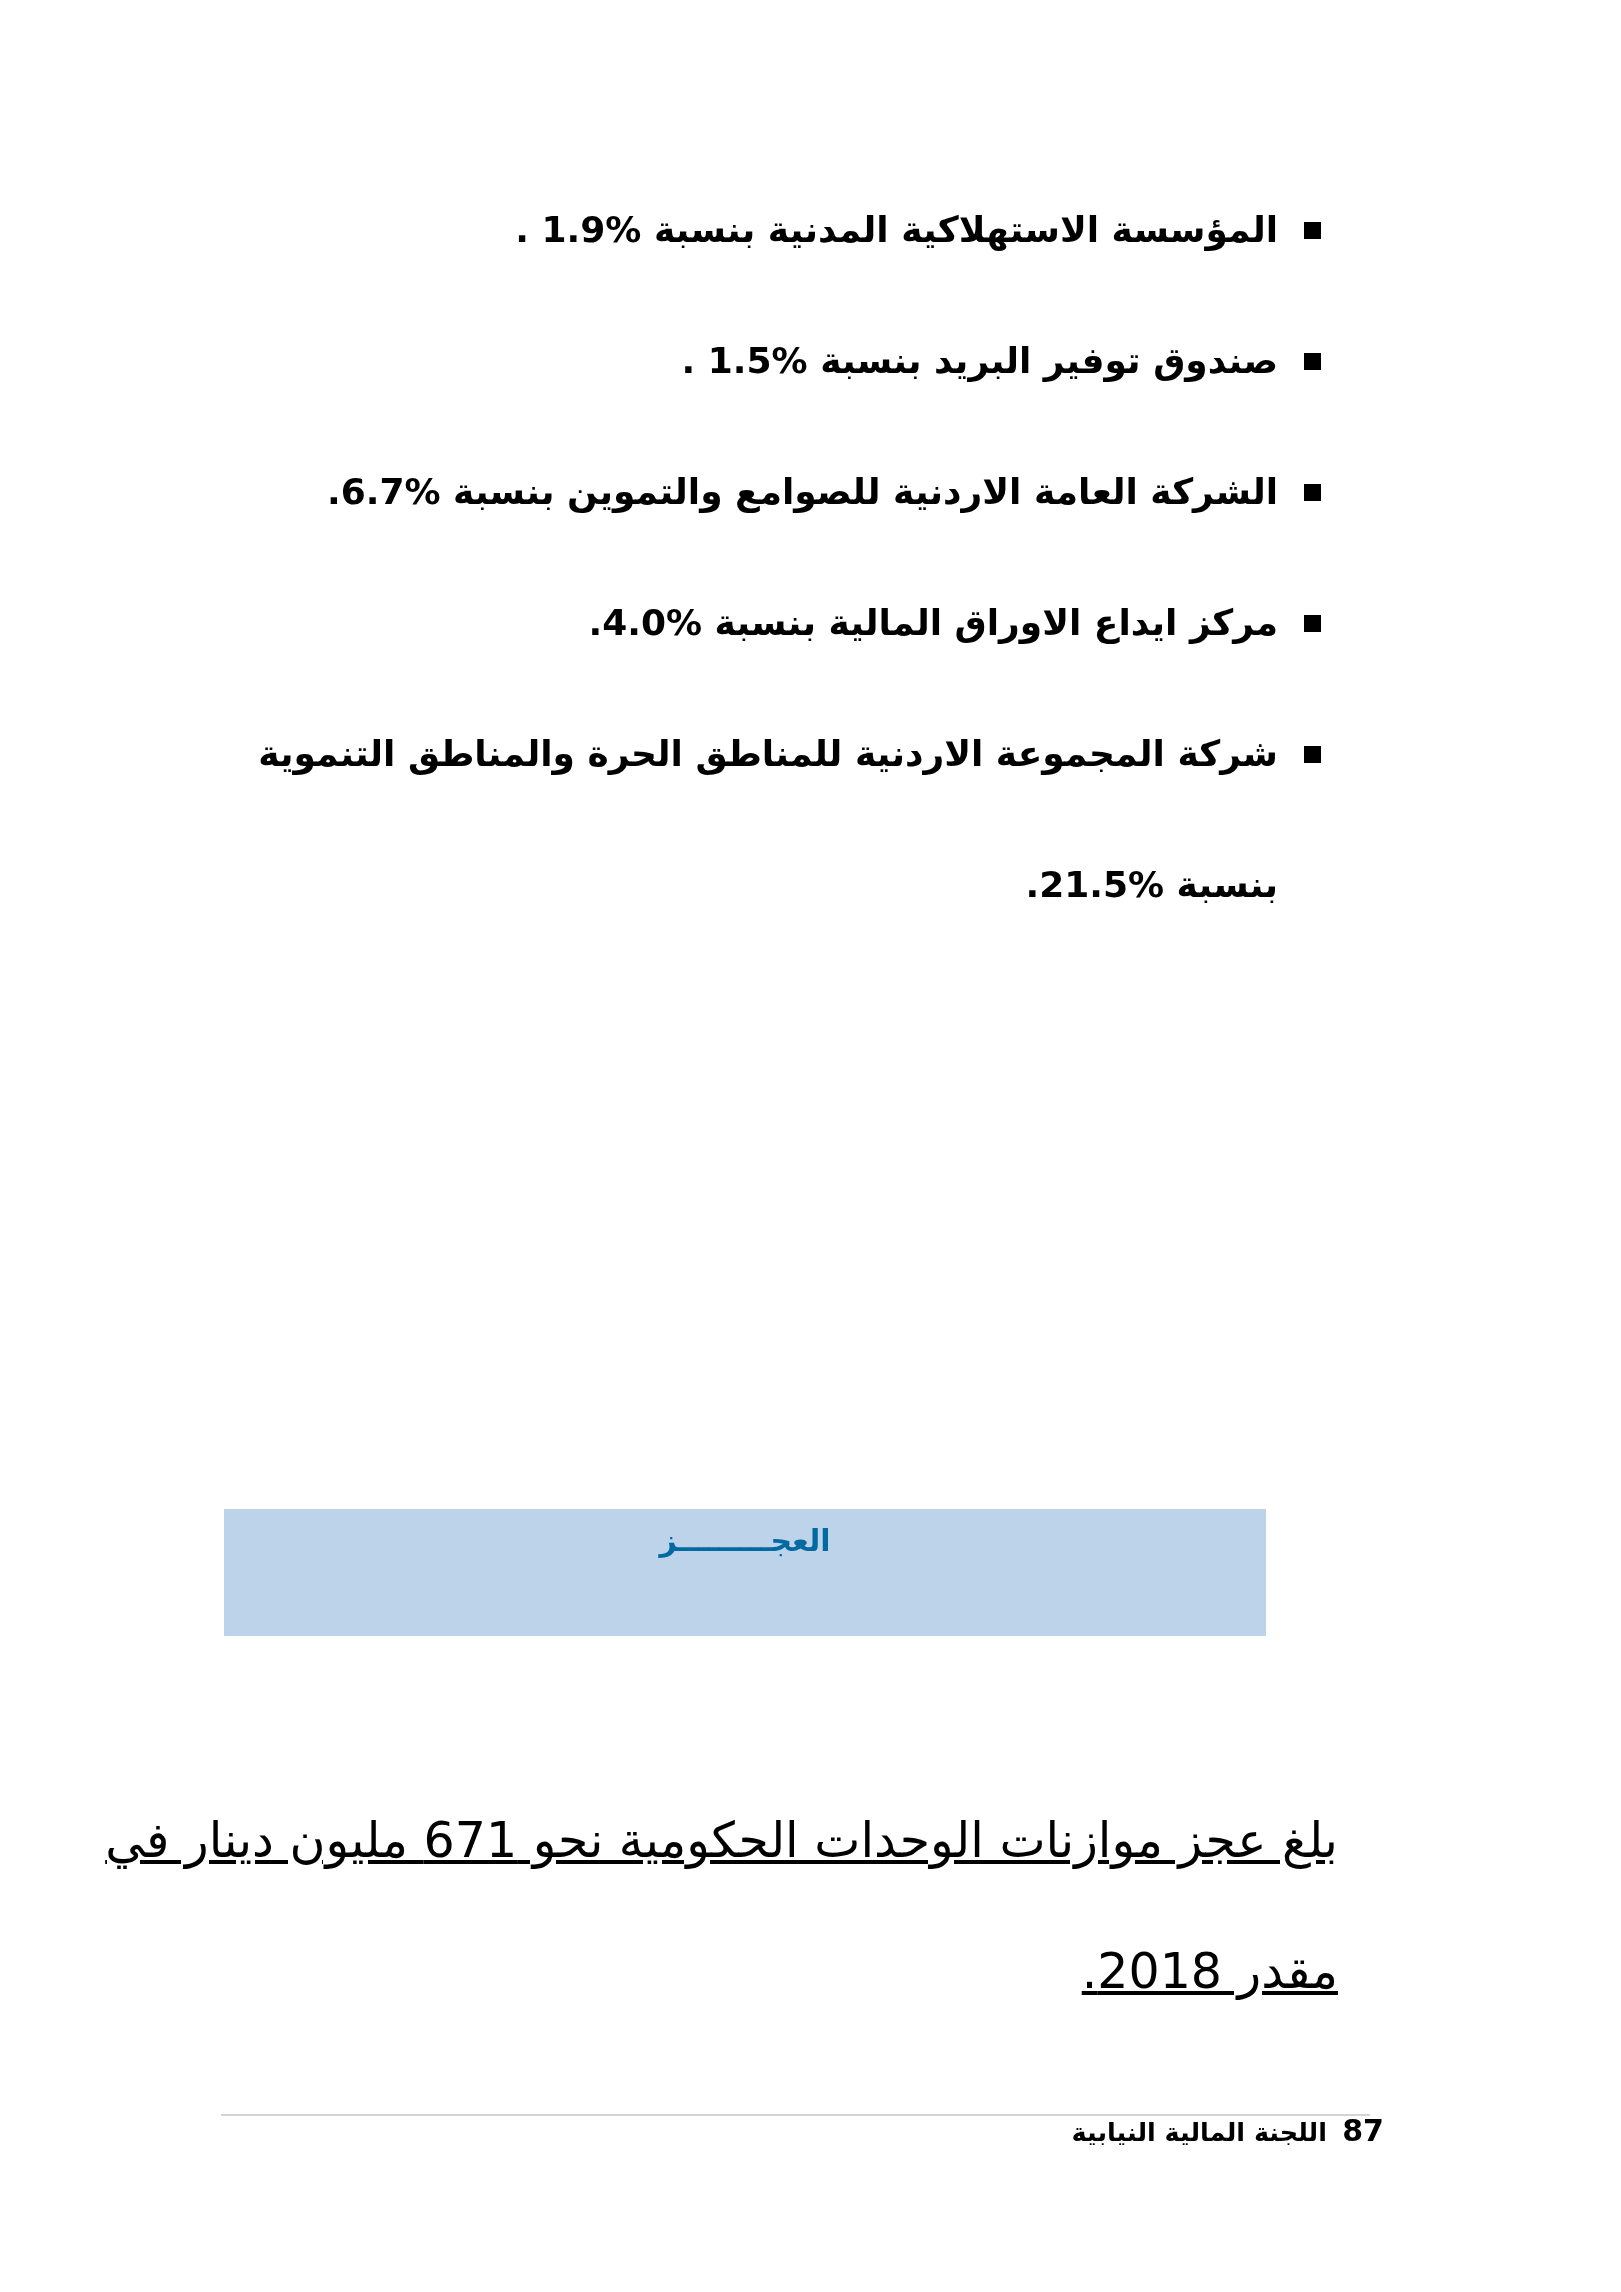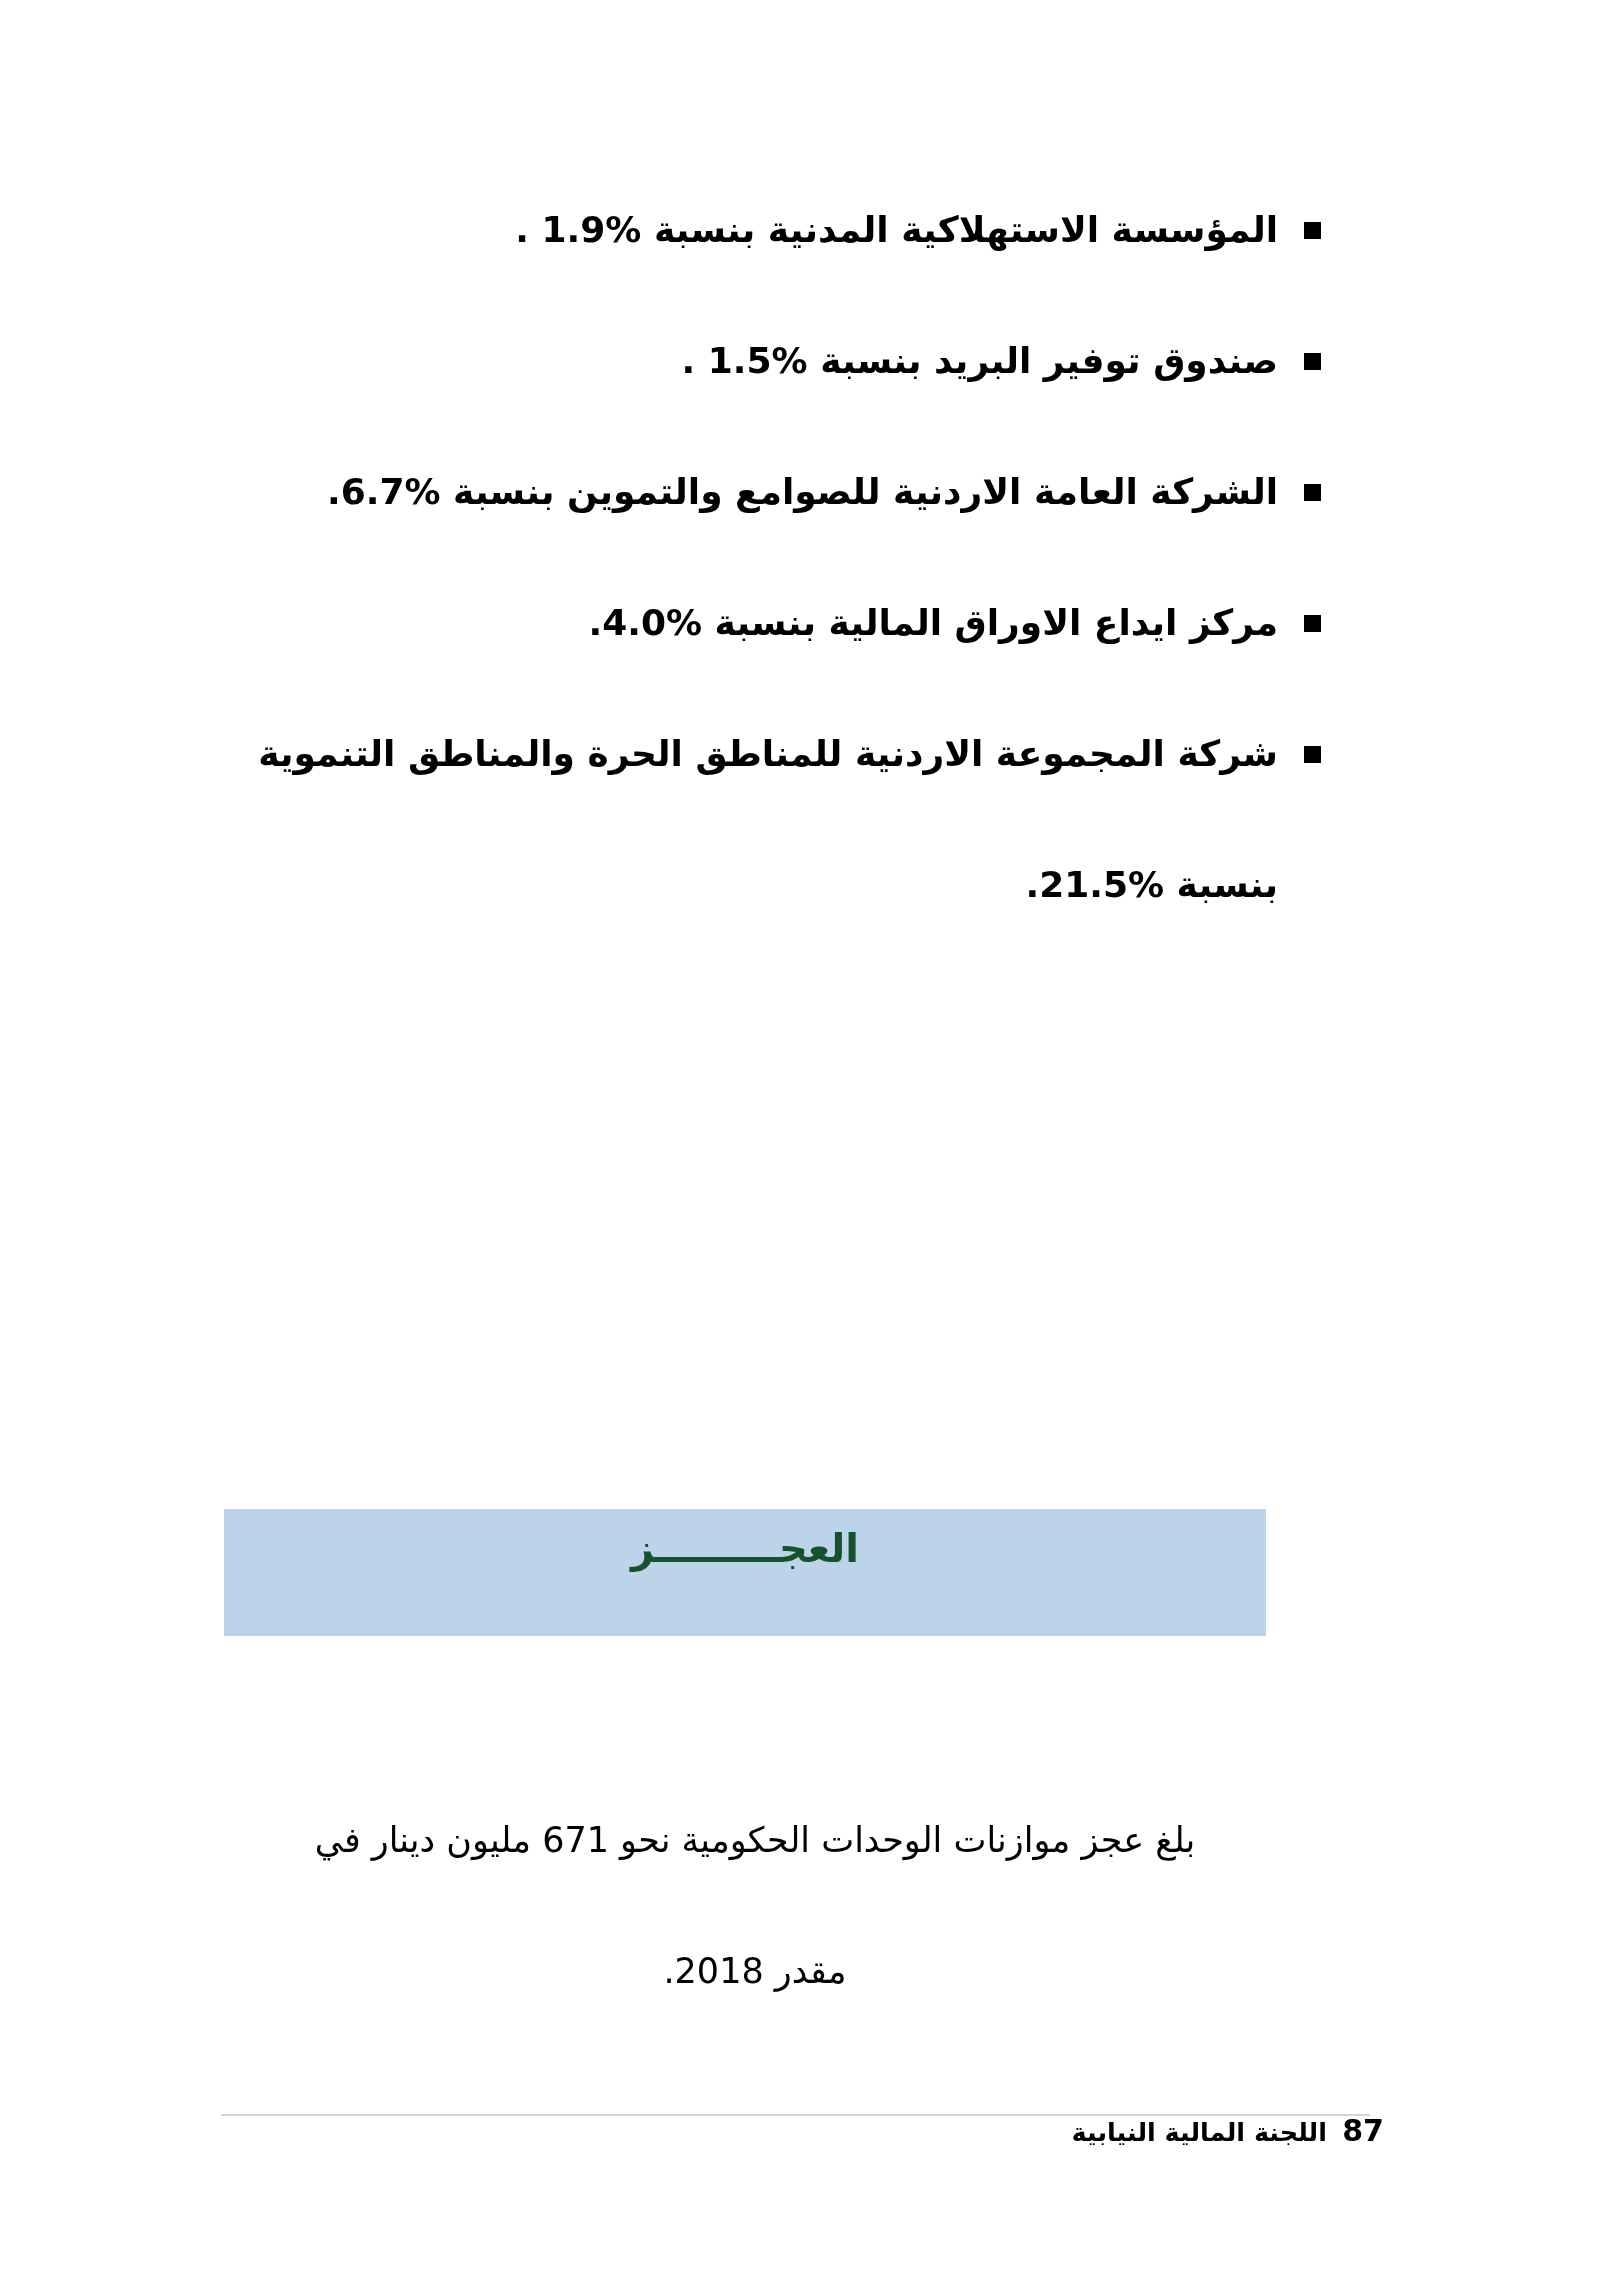--- a/index.html
+++ b/index.html
@@ -44,38 +44,39 @@
   
   .section-header {
     position: absolute;
     top: 1509px;
     left: 240px;
     width: 1042px;
     height: 127px;
     background: #BCD3EA;
   }
   .section-header .title {
-    margin: 8px;
+    margin: 0;
     padding-top: 2px;
-    font-size: 40px;
+    font-size: 30px;
     font-weight: bold;
     line-height: 59px;
     text-align: center;
-    color: #14532d;
+    color: #0369a1;
   }
   
   .deficit-paragraph {
     position: absolute;
     top: 1775px;
     right: 283px;
     width: 1166px;
-    font-size: 35px;
+    font-size: 49px;
     font-weight: normal;
     line-height: 131px;
-    text-align: center;
+    text-align: right;
+    text-decoration: underline;
   }
   .deficit-paragraph .para-line {
     white-space: nowrap;
   }
   
   .footer-rule {
     position: absolute;
     top: 2114px;
     left: 237px;
     width: 1149px;

